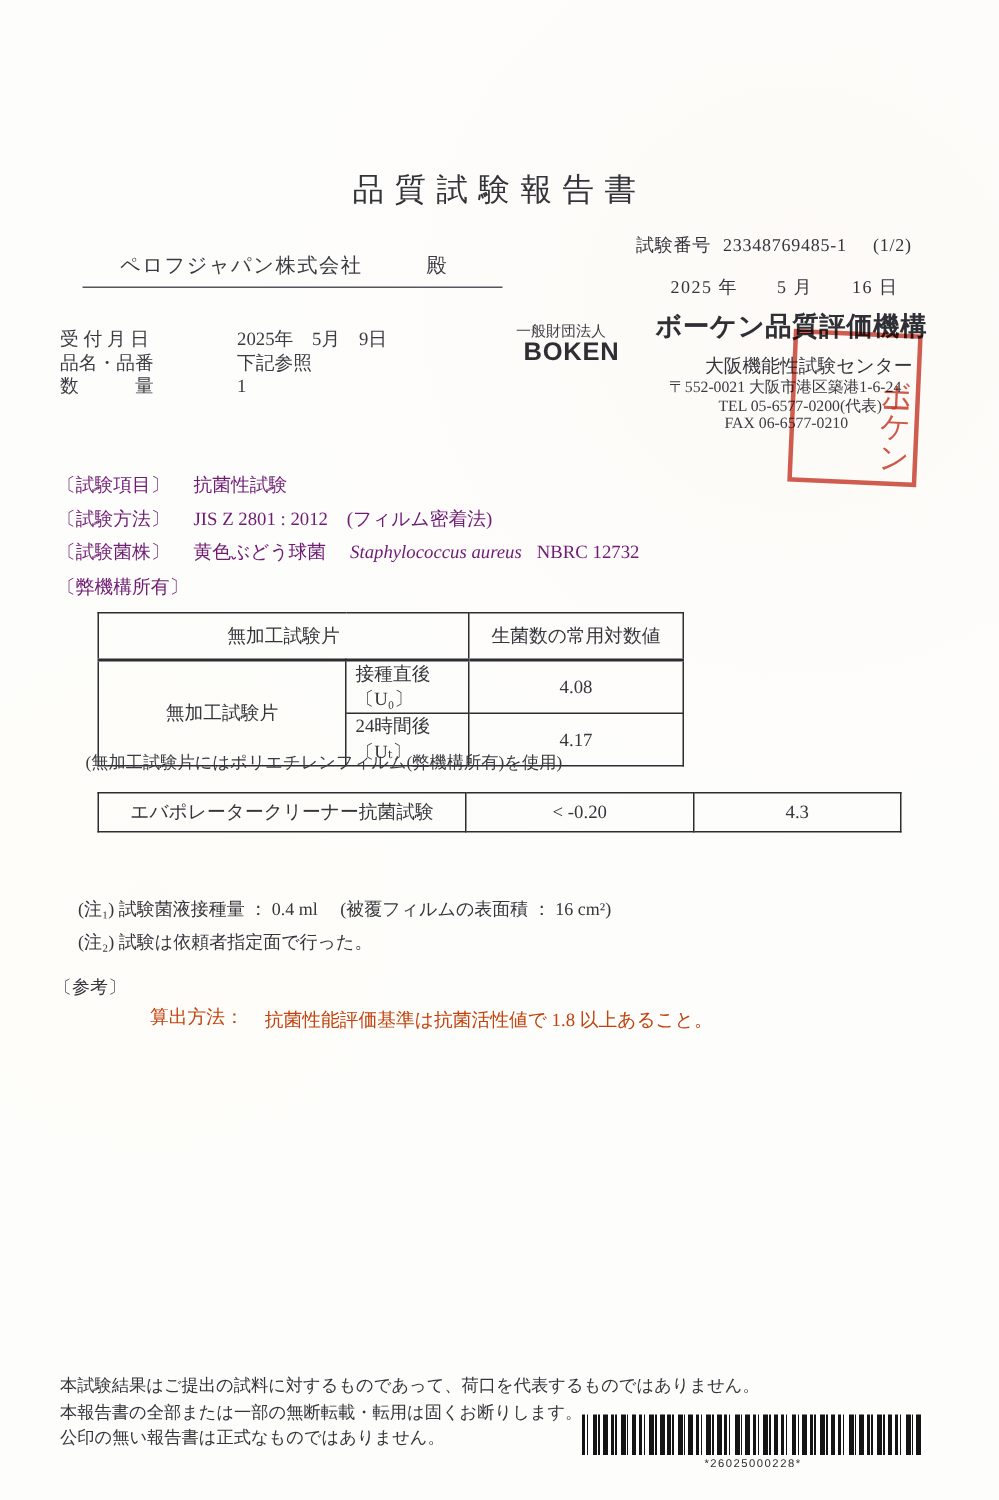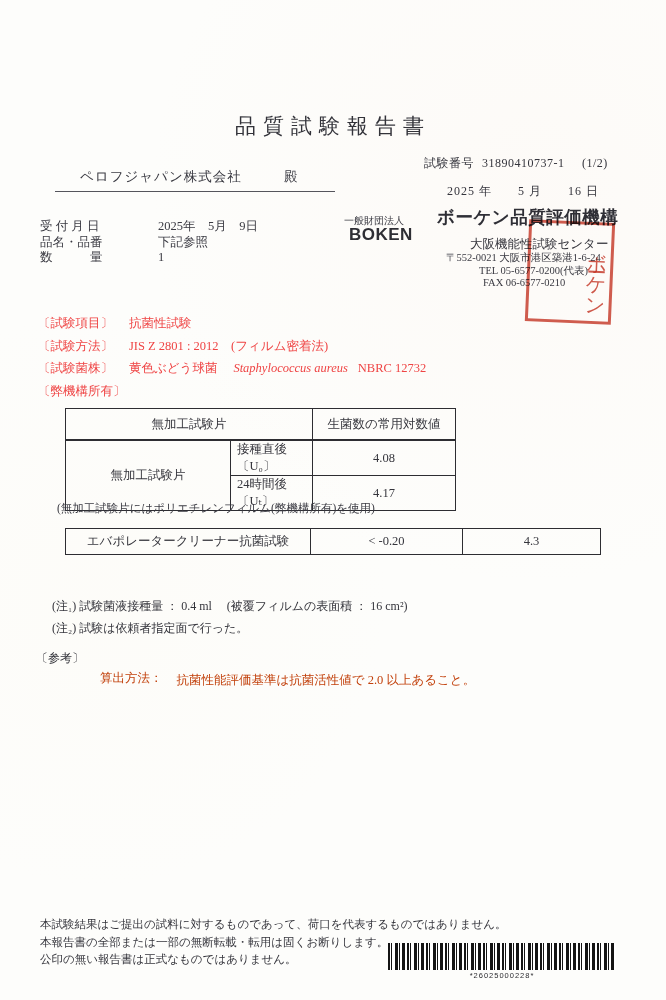--- a/index.html
+++ b/index.html
@@ -49,21 +49,21 @@
     color:rgba(198,52,36,.82);
     writing-mode:vertical-rl;
     font-size:20px;line-height:25px;
     text-align:center;
     transform:rotate(2.5deg);
     mix-blend-mode:multiply;
     overflow:hidden;
     padding:1px;
   }
   
-  .testinfo{top:312px;left:38px;font-size:12.5px;line-height:22.5px;color:#ef4444;}
+  .testinfo{top:312px;left:38px;font-size:12.5px;line-height:22.5px;color:#701a75;}
   .testinfo .lbl{margin-right:16px;}
   .sci{font-style:italic;margin:0 10px 0 16px;}
   
   table{border-collapse:collapse;table-layout:fixed;}
   td,th{border:1.5px solid #2d2d32;font-weight:normal;
     font-size:12.5px;text-align:center;color:#35353c;padding:0;}
   .t1{top:408px;left:65px;}
   .t1 table{width:390px;}
   .t1 .c1{width:165px;}.t1 .c2{width:82px;}.t1 .c3{width:143px;}
   .t1 .hrow th{height:30px;border-bottom-width:2.5px;}
@@ -103,21 +103,21 @@
                radial-gradient(circle at 15% 60%, rgba(255,245,230,.12), transparent 35%);}
 </style>
 </head>
 <body>
 
 <div class="abs scan-tint"></div>
 
 <div class="abs doc-title">品質試験報告書</div>
 
 <div class="abs test-number-line">
-  <span>試験番号</span><span>31890410737-1</span>
+  <span>試験番号</span><span>23348769485-1</span>
   <span style="margin-left:6px">(1/2)</span>
 </div>
 
 <div class="abs recipient-wrap">
   <span class="name">ペロフジャパン株式会社</span>
   <span class="honorific">殿</span>
 </div>
 
 <div class="abs issue-date">2025 年　　5 月　　16 日</div>
 
@@ -207,21 +207,21 @@
 
 <div class="abs notes">
   <div>(注₁) 試験菌液接種量 ： 0.4 ml　 (被覆フィルムの表面積 ： 16 cm²)</div>
   <div>(注₂) 試験は依頼者指定面で行った。</div>
 </div>
 
 <div class="abs ref-label">〔参考〕</div>
 <div class="abs ref-body">
   <div class="ref-method">算出方法：</div>
   <div class="ref-lines">
-    <div>抗菌性能評価基準は抗菌活性値で 2.0 以上あること。</div>
+    <div>抗菌性能評価基準は抗菌活性値で 1.8 以上あること。</div>
   </div>
 </div>
 
 <div class="abs footer">
   <div>本試験結果はご提出の試料に対するものであって、荷口を代表するものではありません。</div>
   <div>本報告書の全部または一部の無断転載・転用は固くお断りします。</div>
   <div>公印の無い報告書は正式なものではありません。</div>
 </div>
 
 <div class="abs barcode-wrap">

